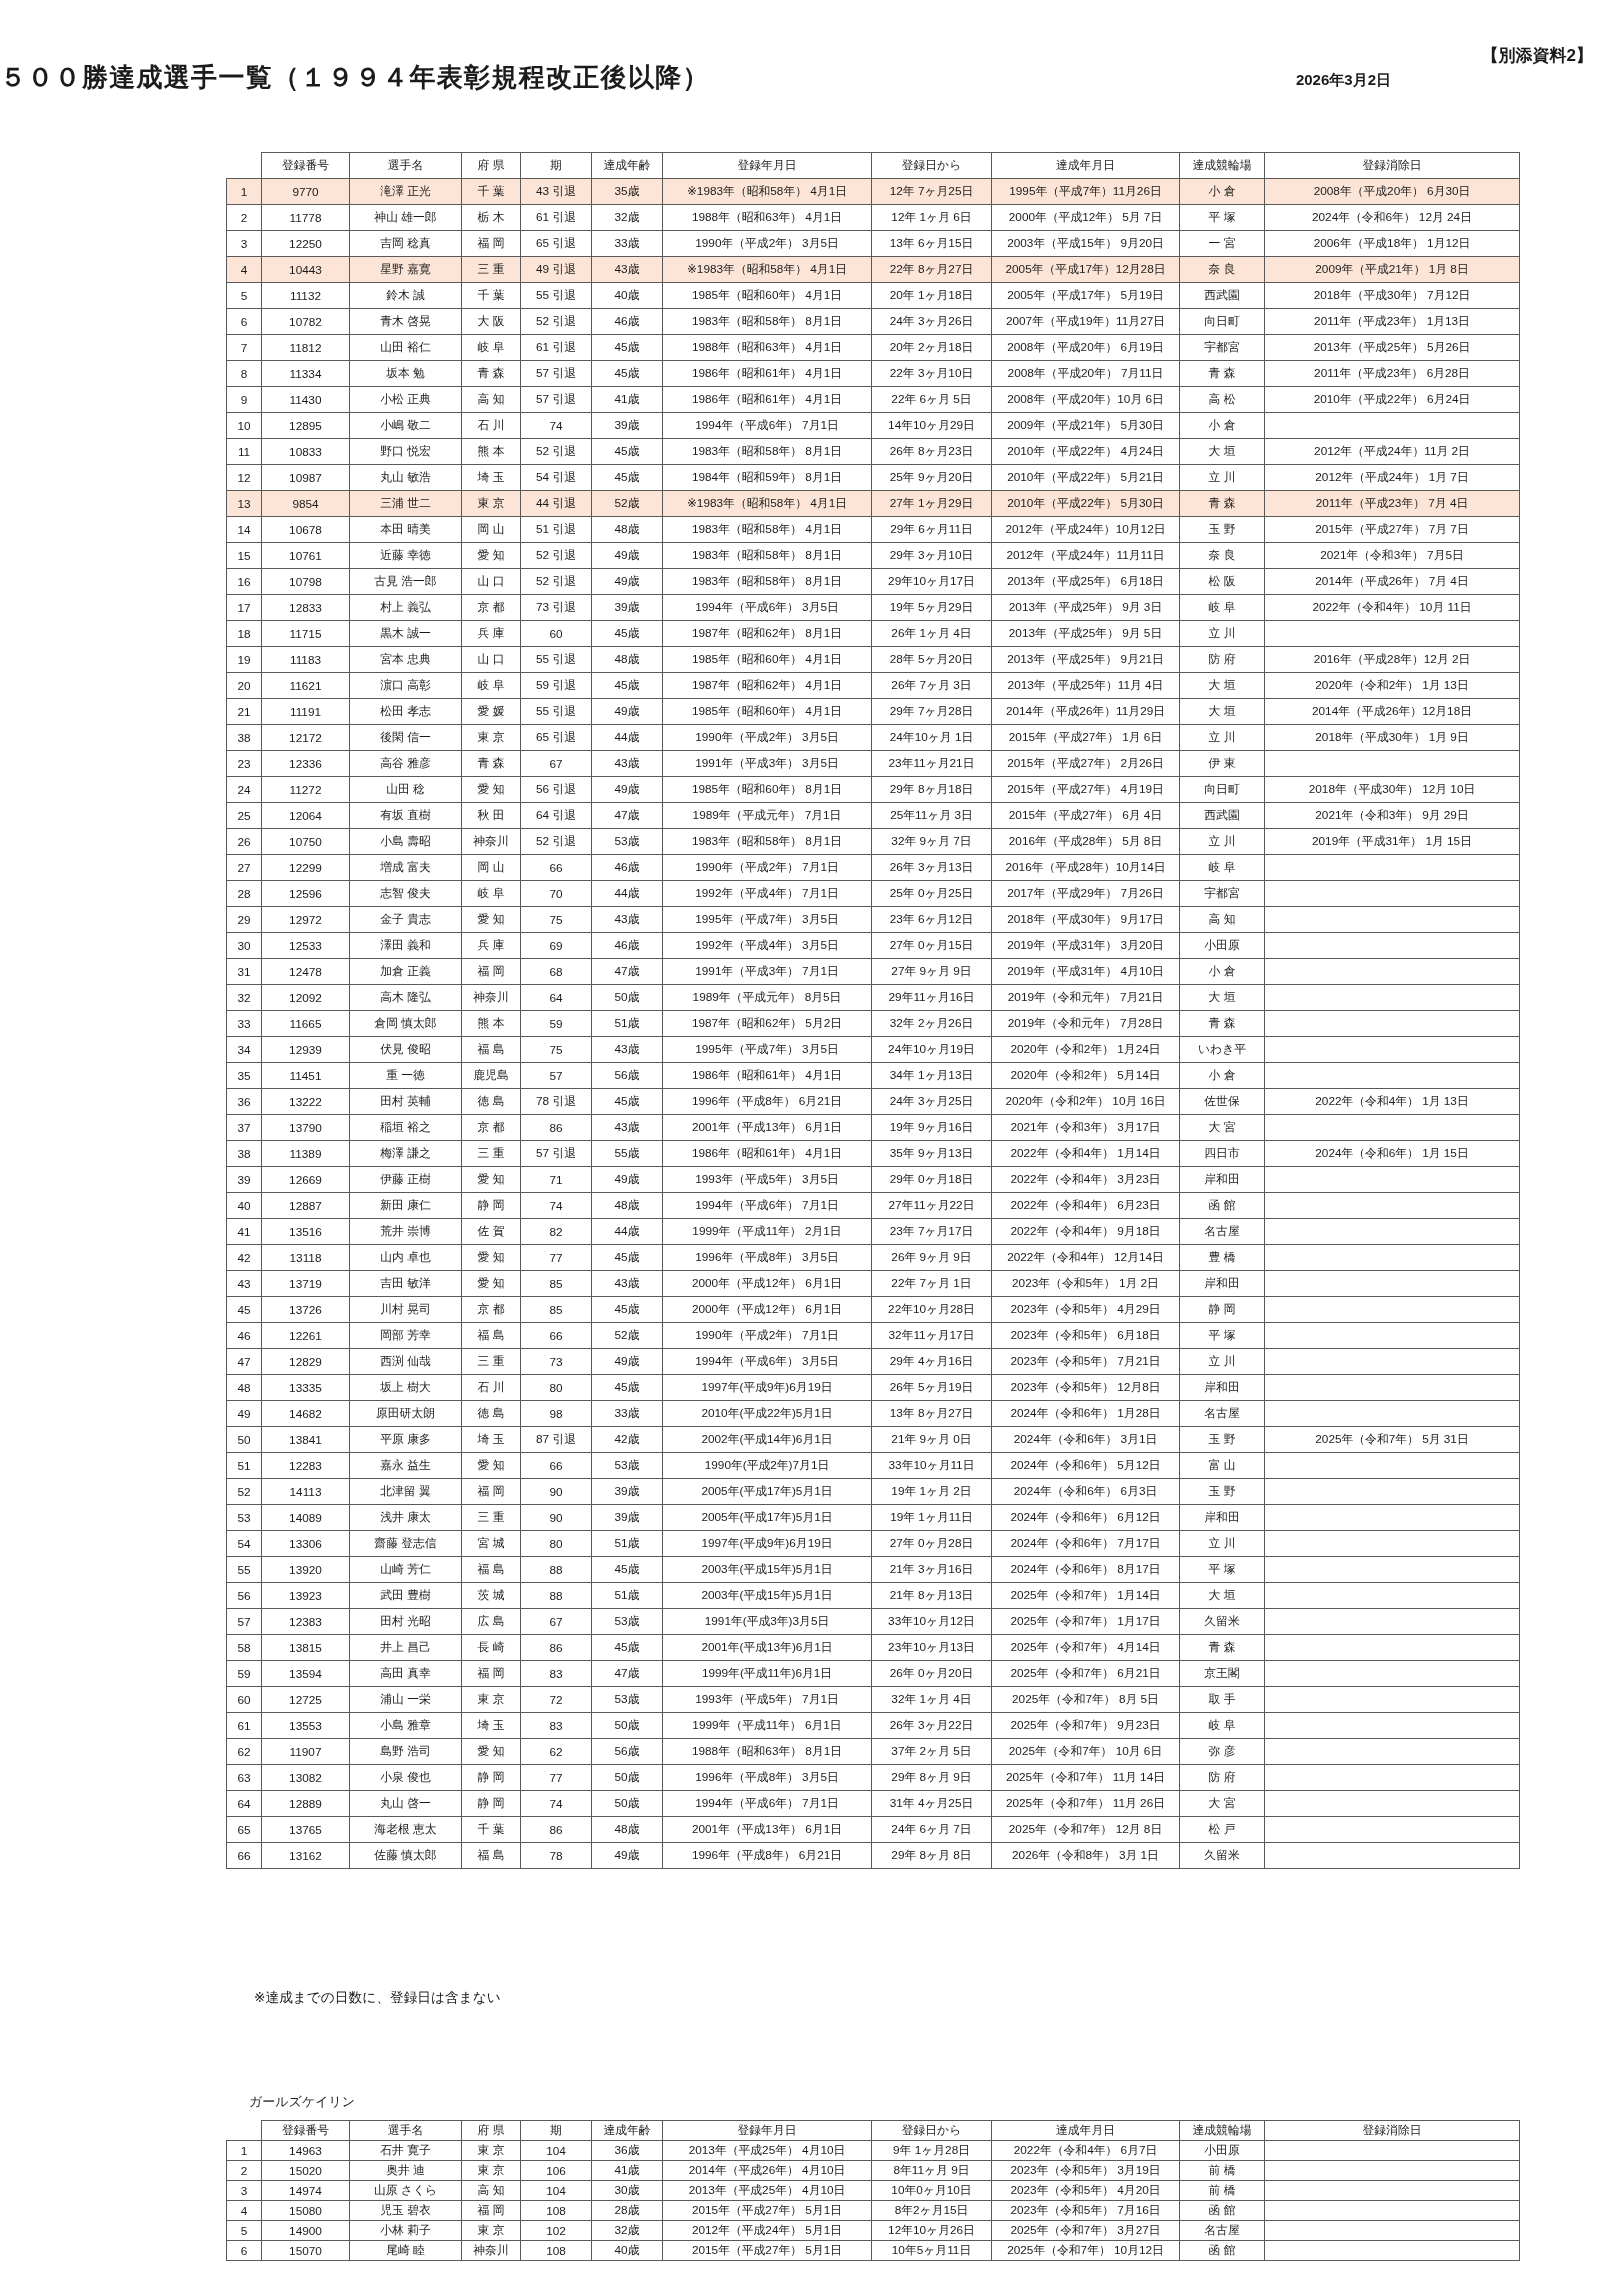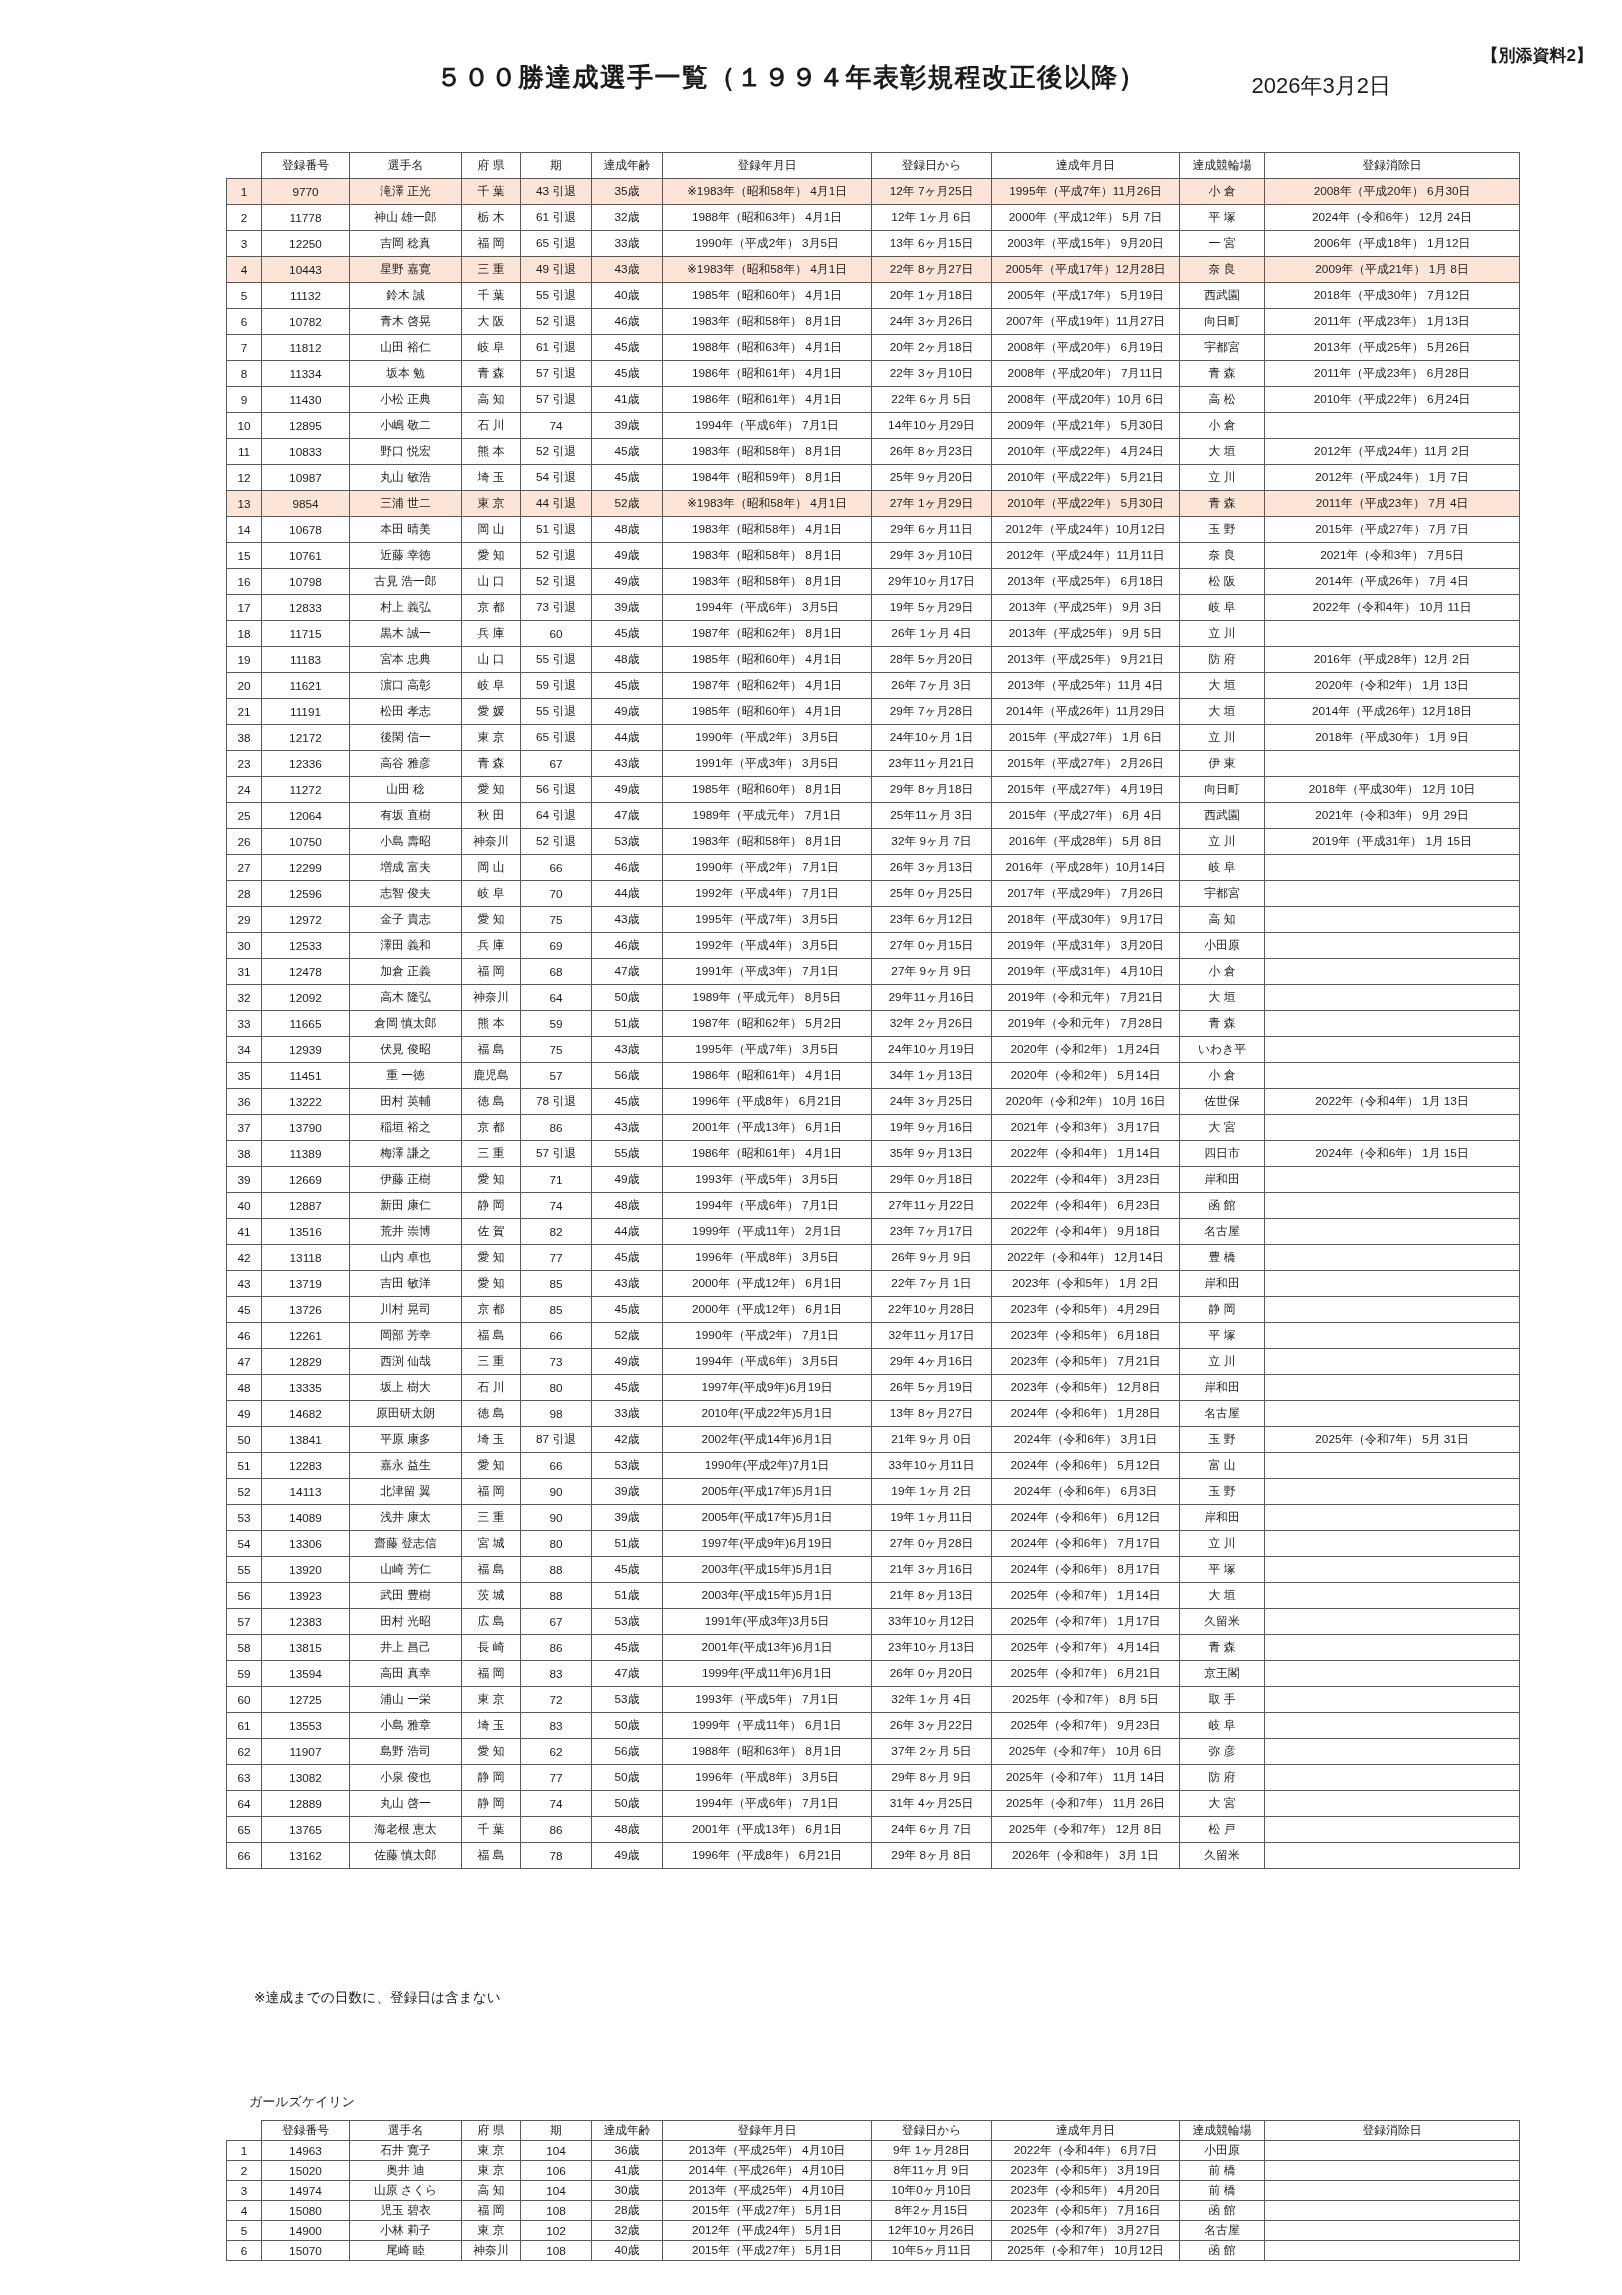--- a/index.html
+++ b/index.html
@@ -2,23 +2,23 @@
 <html style="--hl-color: #fce4d6; --border-color: #595959;font-size:10.5px"><head>
 <meta charset="utf-8">
 <style>
   *{box-sizing:border-box;margin:0;padding:0;}
   body{
     width:1623px;height:2295px;position:relative;overflow:hidden;
     background:#ffffff;color:#1b1b1b;
     font-family:"Liberation Sans","DejaVu Sans",sans-serif;
   }
   .corner{position:absolute;top:15.7px;right:30px;font-size:17px;font-weight:bold;margin-top:28px;}
-  .titlebar{position:absolute;top:60px;left:0;width:1582px;text-align:center;}
+  .titlebar{position:absolute;top:60px;left:0;width:1582px;text-align:left;}
   .title{display:inline-block;font-size:26px;font-weight:bold;letter-spacing:1.3px;}
-  .date{position:absolute;right:191px;top:10.5px;font-size:22px;font-weight:normal;margin-left:16px;}
+  .date{position:absolute;right:191px;top:10.5px;font-size:15px;font-weight:bold;margin-left:16px;}
   table.tbl{
     position:absolute;left:226px;width:1293px;
     border-collapse:collapse;table-layout:fixed;font-size:11.8px;
   }
   .main{top:152px;}
   .girls{top:2120px;}
   .tbl th,.tbl td{
     border:0.7px solid var(--border-color,#595959);
     text-align:center;vertical-align:middle;white-space:nowrap;overflow:hidden;
     padding:0 2px;font-weight:normal;

